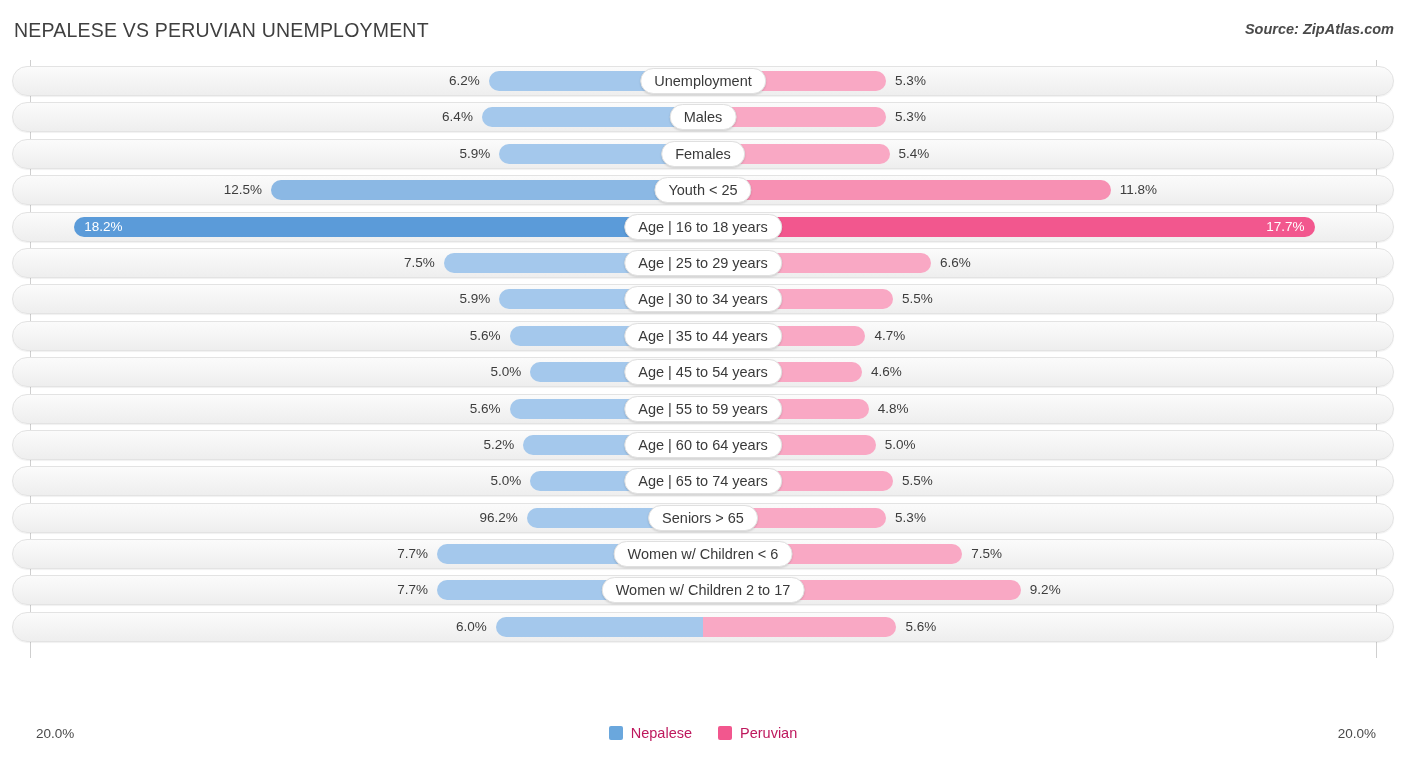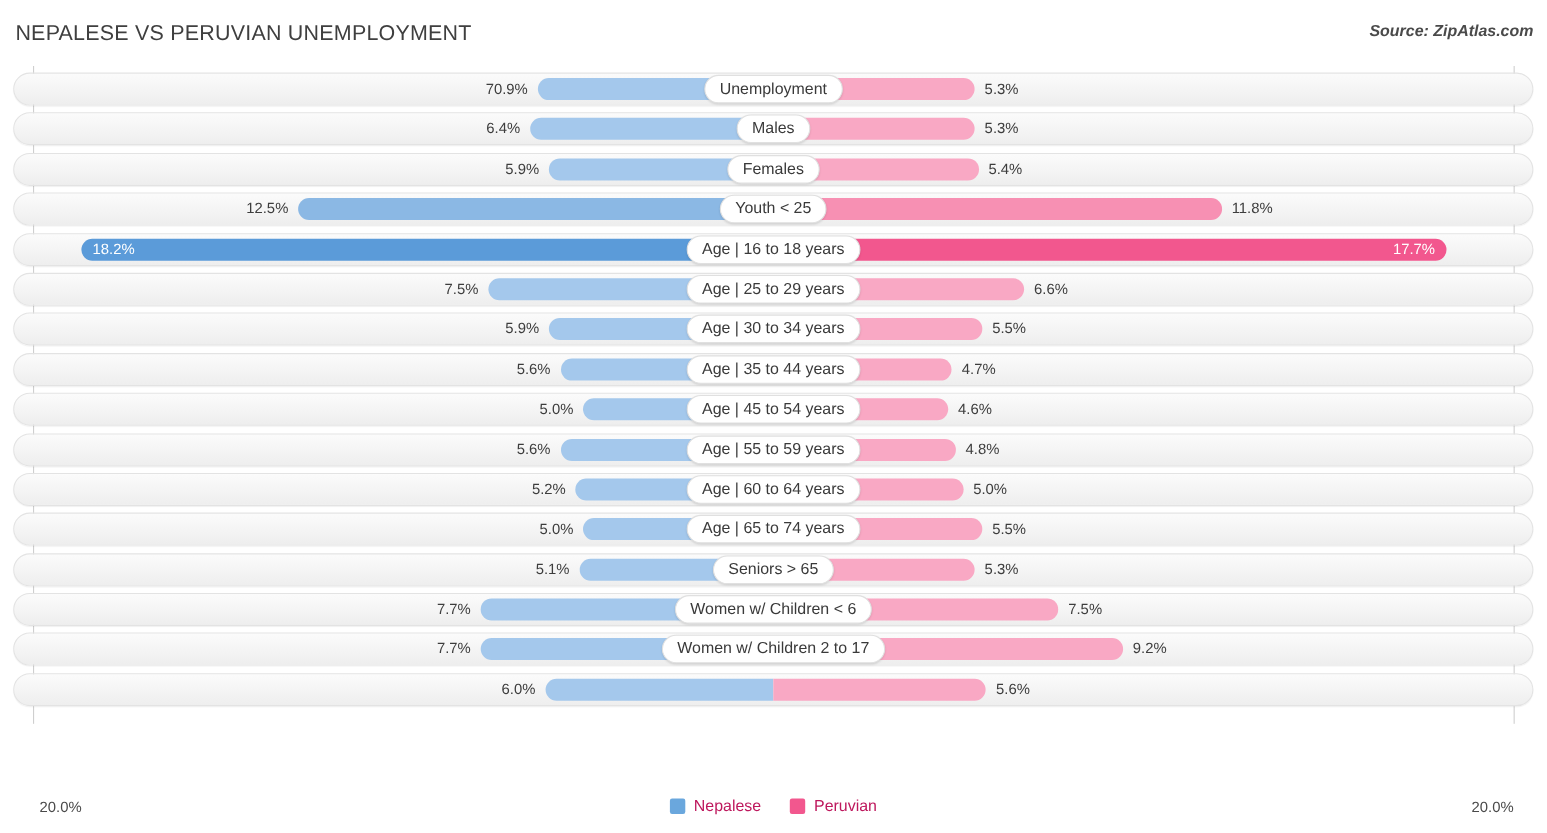--- a/index.html
+++ b/index.html
@@ -160,21 +160,21 @@
 </div>
 
 <div class="plot">
   <div class="axis-line left"></div>
   <div class="axis-line right"></div>
   <div class="rows" id="rows">
       <div class="row">
         <div class="track"></div>
         <div class="bar left" style="right: 50%; width: 15.5%; background: rgb(164, 200, 236);"></div>
         <div class="bar right" style="left: 50%; width: 13.25%; background: rgb(249, 168, 196);"></div>
-        <div class="val" style="right: 65.5%; margin-right: 9px;">70.9%</div>
+        <div class="val" style="right: 65.5%; margin-right: 9px;">6.2%</div>
         <div class="val" style="left: 63.25%; margin-left: 9px;">5.3%</div>
         <div class="pill">Unemployment</div>
       </div>
       <div class="row">
         <div class="track"></div>
         <div class="bar left" style="right: 50%; width: 16%; background: rgb(164, 200, 236);"></div>
         <div class="bar right" style="left: 50%; width: 13.25%; background: rgb(249, 168, 196);"></div>
         <div class="val" style="right: 66%; margin-right: 9px;">6.4%</div>
         <div class="val" style="left: 63.25%; margin-left: 9px;">5.3%</div>
         <div class="pill">Males</div>
@@ -256,21 +256,21 @@
         <div class="bar left" style="right: 50%; width: 12.5%; background: rgb(164, 200, 236);"></div>
         <div class="bar right" style="left: 50%; width: 13.75%; background: rgb(249, 168, 196);"></div>
         <div class="val" style="right: 62.5%; margin-right: 9px;">5.0%</div>
         <div class="val" style="left: 63.75%; margin-left: 9px;">5.5%</div>
         <div class="pill">Age | 65 to 74 years</div>
       </div>
       <div class="row">
         <div class="track"></div>
         <div class="bar left" style="right: 50%; width: 12.75%; background: rgb(164, 200, 236);"></div>
         <div class="bar right" style="left: 50%; width: 13.25%; background: rgb(249, 168, 196);"></div>
-        <div class="val" style="right: 62.75%; margin-right: 9px;">5.1%</div>
+        <div class="val" style="right: 62.75%; margin-right: 9px;">96.2%</div>
         <div class="val" style="left: 63.25%; margin-left: 9px;">5.3%</div>
         <div class="pill">Seniors &gt; 65</div>
       </div>
       <div class="row">
         <div class="track"></div>
         <div class="bar left" style="right: 50%; width: 19.25%; background: rgb(164, 200, 236);"></div>
         <div class="bar right" style="left: 50%; width: 18.75%; background: rgb(249, 168, 196);"></div>
         <div class="val" style="right: 69.25%; margin-right: 9px;">7.7%</div>
         <div class="val" style="left: 68.75%; margin-left: 9px;">7.5%</div>
         <div class="pill">Women w/ Children &lt; 6</div>

